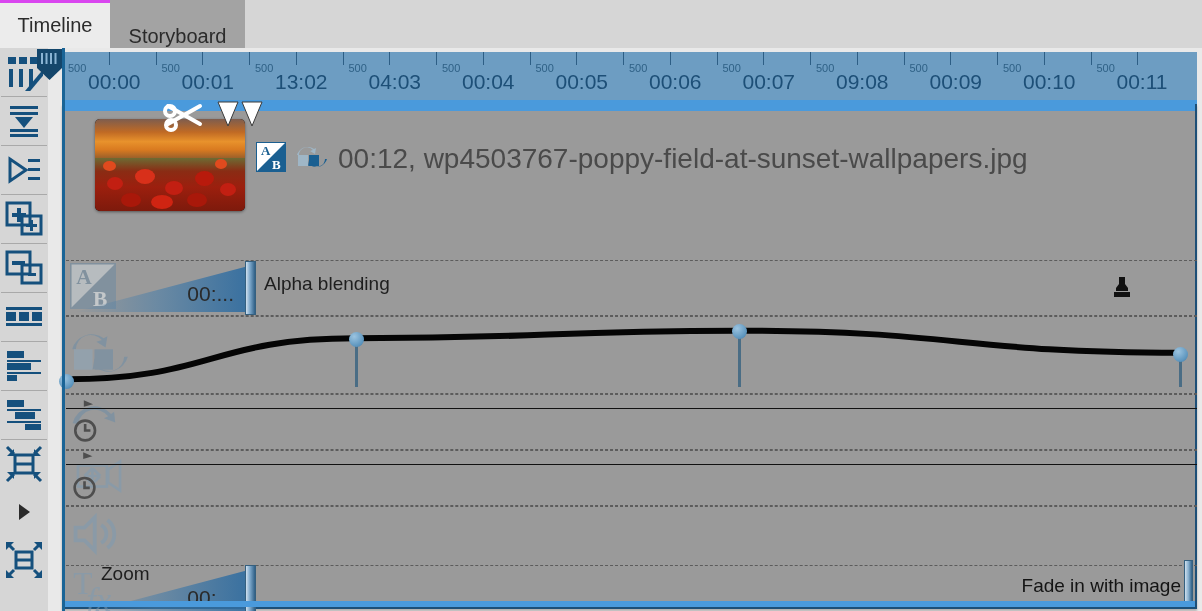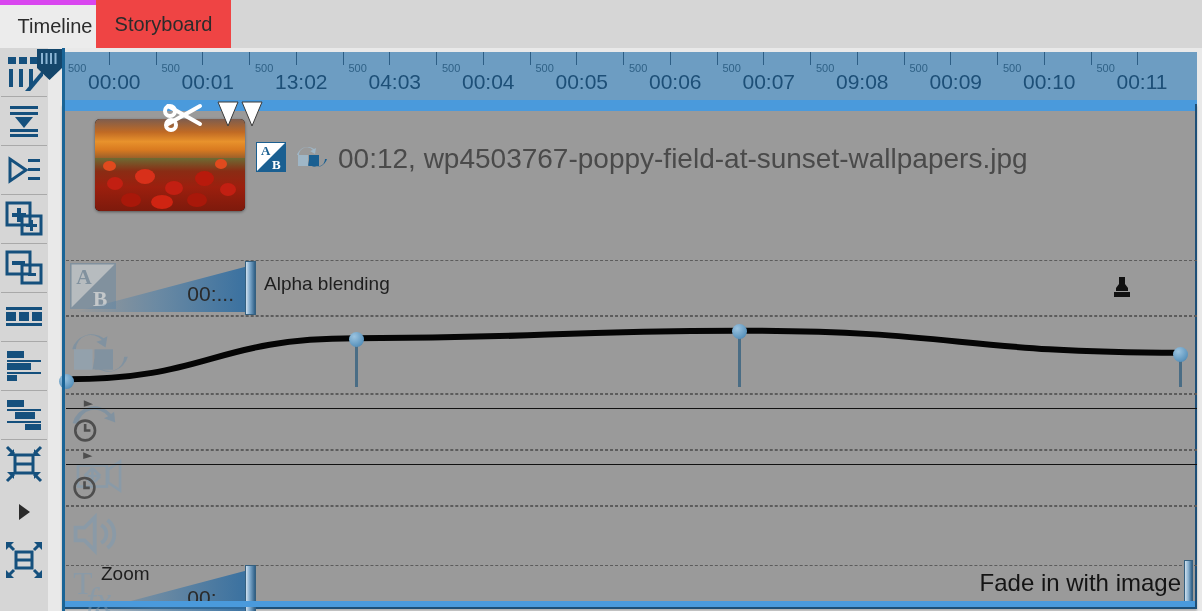--- a/index.html
+++ b/index.html
@@ -8,22 +8,22 @@
     background:#efefef;
     font-family:"Liberation Sans", sans-serif;
     -webkit-font-smoothing:antialiased;
   }
   .app{position:relative;width:1202px;height:611px;}
 
   
   .tabbar{position:absolute;left:0;top:0;width:1202px;height:48px;background:#d6d6d6;}
   .tab{position:absolute;top:0;height:48px;display:flex;align-items:center;justify-content:center;
        font-size:20px;color:#2b2b2b;padding:0 14px;box-sizing:border-box;}
-  .tab.active{left:0;width:110px;background:#ececec;border-top:5px solid #d946ef;}
-  .tab.inactive{left:96px;width:135px;background:#ef4444;}
+  .tab.active{left:0;width:110px;background:#ececec;border-top:3px solid #d946ef;}
+  .tab.inactive{left:110px;width:135px;background:#a3a3a3;align-items:flex-end;}
 
   
   .rail{position:absolute;left:0;top:48px;width:48px;height:563px;background:#d6d6d6;}
   .rail .cell{position:relative;width:48px;height:48px;display:flex;align-items:center;justify-content:center;}
   .rail .sep{width:46px;height:1px;background:#a9a9a9;margin:0 1px;}
   .rail svg{display:block;}
 
   
   .tlpanel{position:absolute;left:48px;top:48px;width:1154px;height:563px;background:#e9e9e9;}
 
@@ -81,21 +81,21 @@
   .curvewrap{position:absolute;left:0;top:0;width:100%;height:100%;}
   .kfstem{position:absolute;width:3px;background:#4a6d85;}
   .kfdot{position:absolute;width:15px;height:15px;border-radius:50%;
          background:radial-gradient(circle at 35% 30%,#9cc4e0,#5b94bd 70%,#3f7099);}
 
   
   .vstrip{position:absolute;right:2px;top:0;width:9px;height:100%;}
   .vthumb{position:absolute;right:0;width:9px;height:46px;
      background:linear-gradient(90deg,#cfe0ef 0%,#86aecd 50%,#2f5f86 100%);border:1px solid #35607f;box-sizing:border-box;}
 
-  .fadetext{position:absolute;right:14px;bottom:10px;font-size:24px;color:#141414;white-space:nowrap;}
+  .fadetext{position:absolute;right:14px;bottom:10px;font-size:19px;color:#141414;white-space:nowrap;}
 </style>
 </head>
 <body>
 
 <div class="app">
 
   <div class="tabbar">
     <div class="tab active">
       <span>Timeline</span>
     </div>

